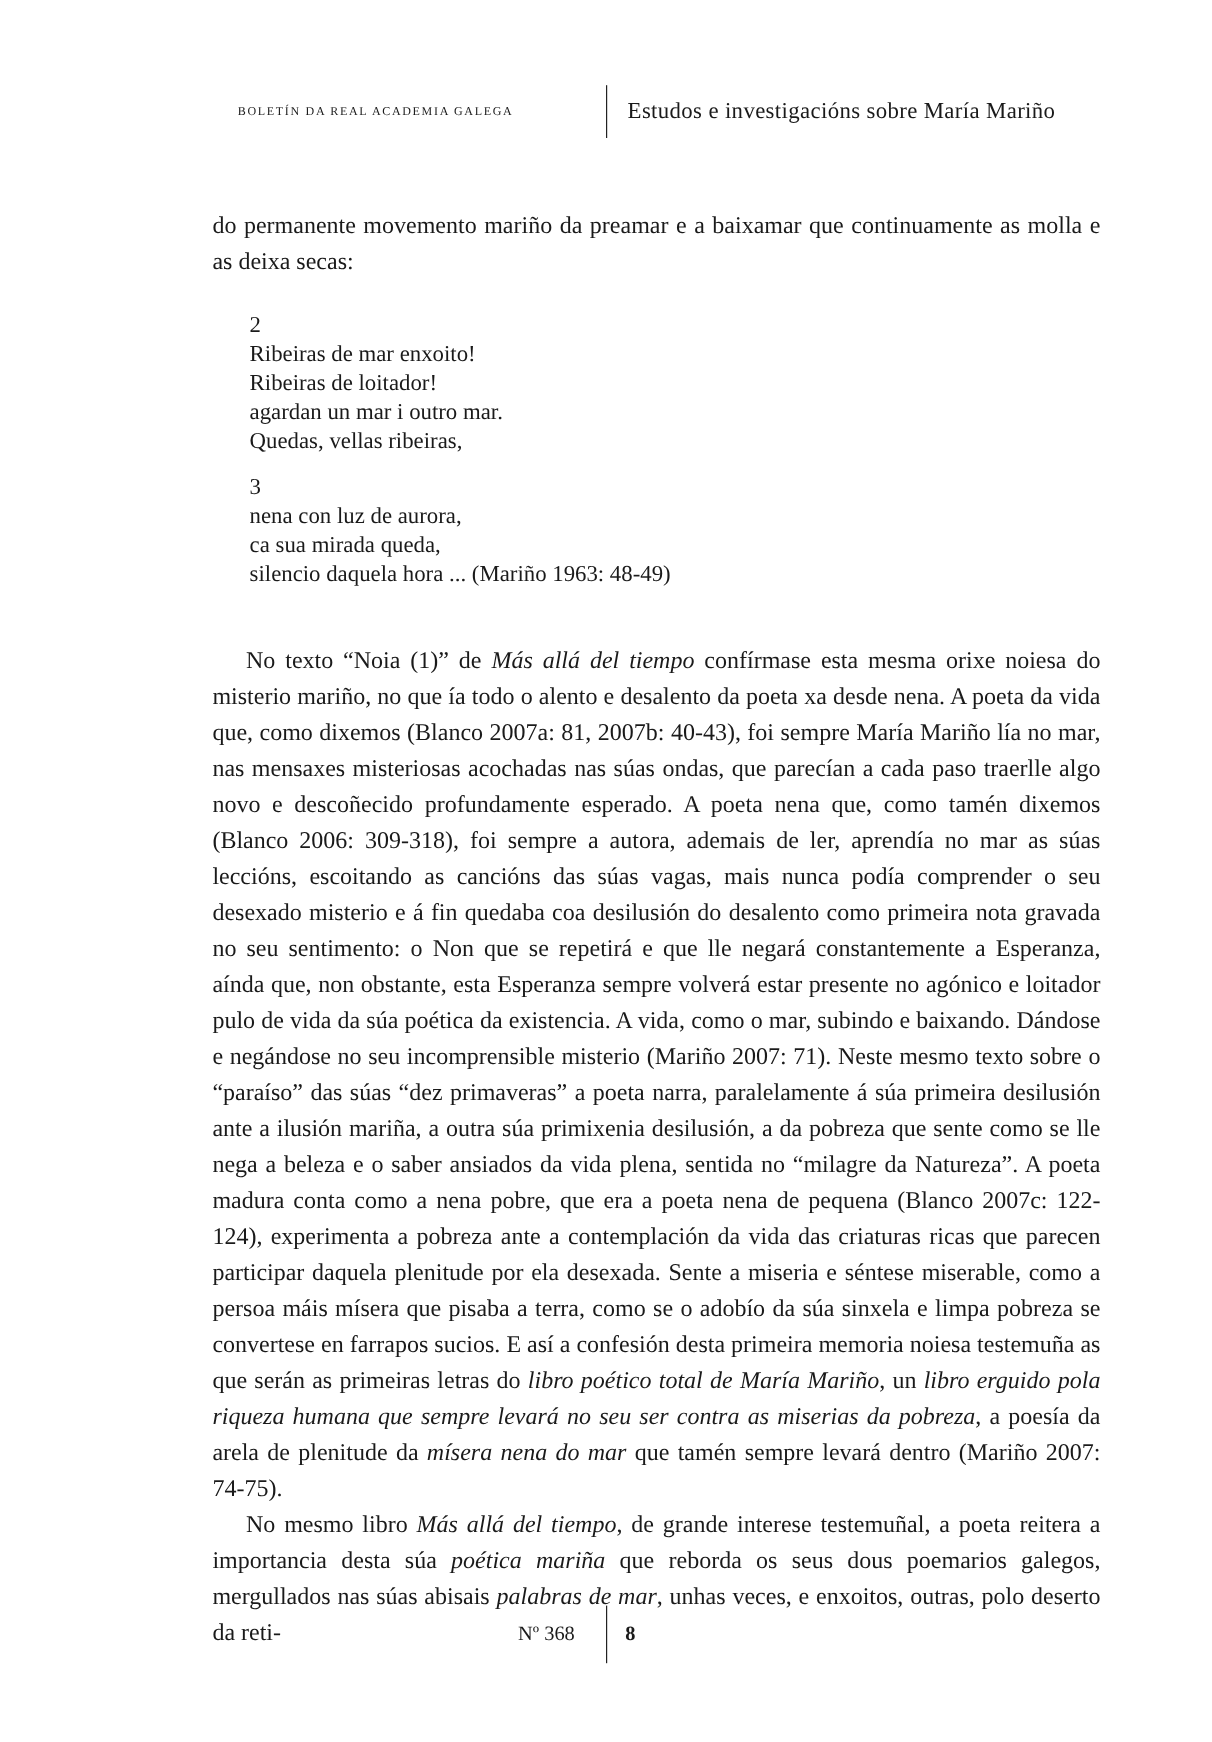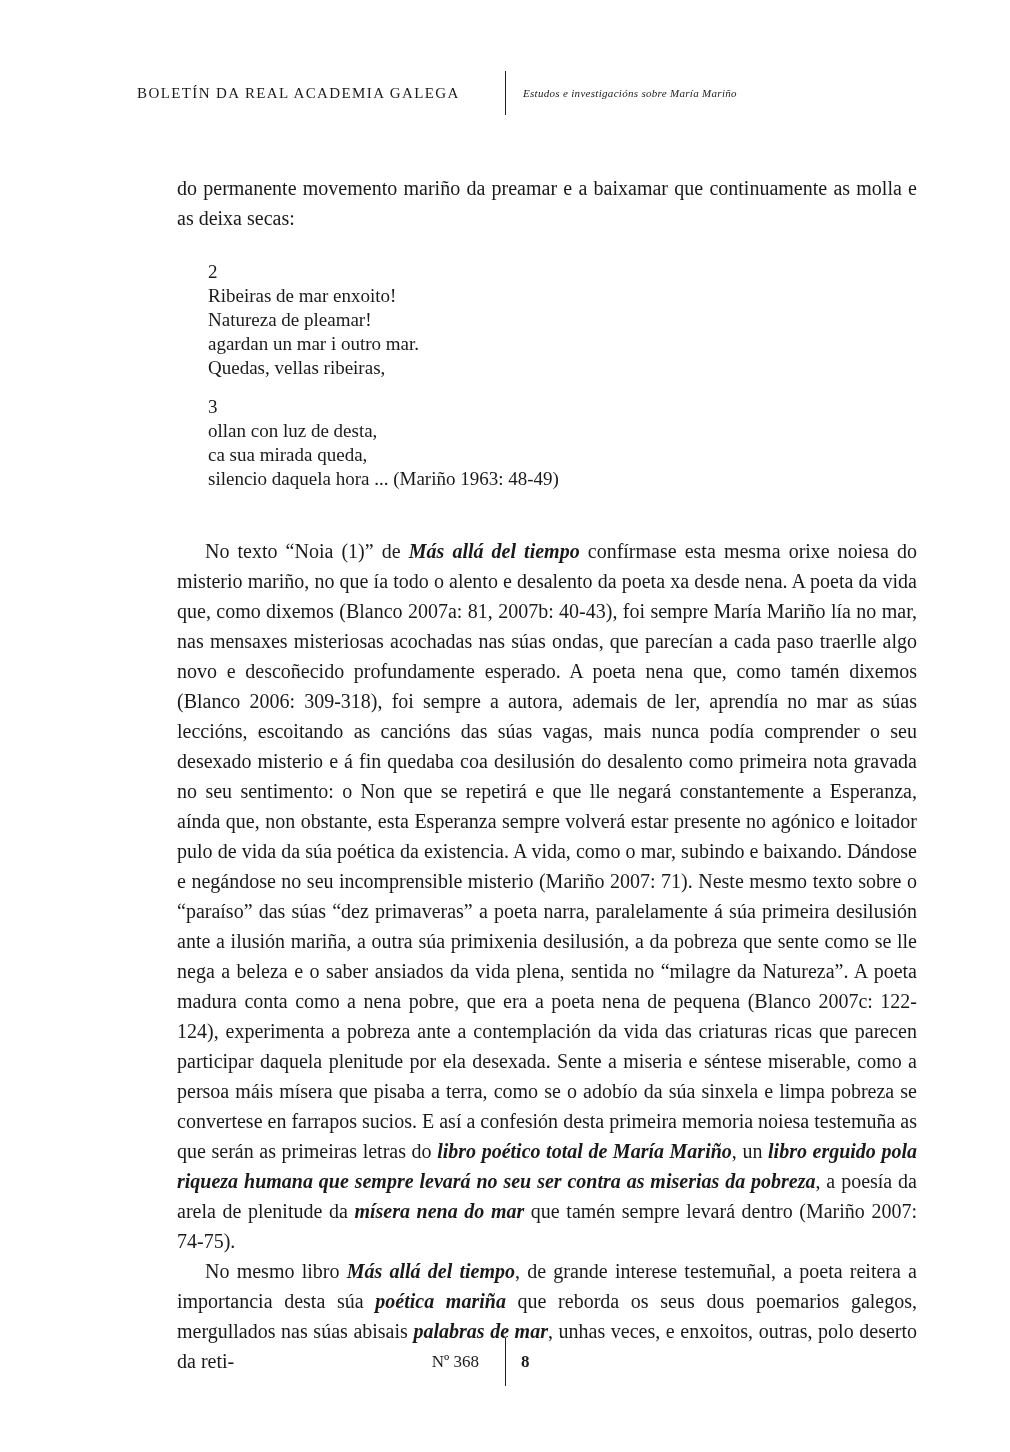--- a/index.html
+++ b/index.html
@@ -17,52 +17,51 @@
   
   .running-header {
     position: absolute;
     top: 70px; left: 137px;
     width: 740px; height: 46px;
     display: flex;
     align-items: center;
   }
   .rh-left {
     flex: 0 0 368px;
-    text-align: left;
+    text-align: center;
     padding-right: 16px;
-    font-size: 15px;
+    font-size: 10px;
     letter-spacing: 1.4px;
     white-space: nowrap;
   }
   .rh-divider {
     width: 1px; height: 44px;
     background: #222;
     flex: 0 0 1px;
   }
   .rh-right {
     padding-left: 17px;
-    font-size: 11px;
+    font-size: 19px;
     letter-spacing: 0.3px;
     white-space: nowrap;
-    font-style: italic;
   }
 
   
   .text-block {
     position: absolute;
     top: 173px; left: 137px;
     width: 740px;
     font-size: 20px;
     line-height: 30px;
     text-align: justify;
     margin-left: 40px;
   }
   .para { margin: 0; }
   .para.indented { text-indent: 28px; }
-  .para em { font-style: italic; font-weight: bold; }
+  .para em { font-style: italic; }
 
   .poem {
     margin-left: 31px;
     font-size: 19px;
     line-height: 24px;
     text-align: left;
   }
   .poem-first { margin-top: 27px; }
   .poem-second { margin-top: 15px; }
   .after-poems { margin-top: 45px; }
@@ -105,30 +104,30 @@
   </div>
 
   <div class="text-block">
 
     <p class="para">do permanente movemento mariño da preamar e a baixamar que continuamente as molla e as deixa secas:</p>
 
     <div class="poem poem-first">
       <div>2</div>
       <div>
           <div>Ribeiras de mar enxoito!</div>
-          <div>Natureza de pleamar!</div>
+          <div>Ribeiras de loitador!</div>
           <div>agardan un mar i outro mar.</div>
           <div>Quedas, vellas ribeiras,</div>
         </div>
     </div>
 
     <div class="poem poem-second">
       <div>3</div>
       <div>
-          <div>ollan con luz de desta,</div>
+          <div>nena con luz de aurora,</div>
           <div>ca sua mirada queda,</div>
           <div>silencio daquela hora ... (Mariño 1963: 48-49)</div>
         </div>
     </div>
 
     <p class="para indented after-poems"><span>No texto “Noia (1)” de </span><em>Más allá del tiempo</em><span> confírmase esta mesma orixe noiesa do misterio mariño, no que ía todo o alento e desalento da poeta xa desde nena. A poeta da vida que, como dixemos (Blanco 2007a: 81, 2007b: 40-43), foi sempre María Mariño lía no mar, nas mensaxes misteriosas acochadas nas súas ondas, que parecían a cada paso traerlle algo novo e descoñecido profundamente esperado. A poeta nena que, como tamén dixemos (Blanco 2006: 309-318), foi sempre a autora, ademais de ler, aprendía no mar as súas leccións, escoitando as cancións das súas vagas, mais nunca podía comprender o seu desexado misterio e á fin quedaba coa desilusión do desalento como primeira nota gravada no seu sentimento: o Non que se repetirá e que lle negará constantemente a Esperanza, aínda que, non obstante, esta Esperanza sempre volverá estar presente no agónico e loitador pulo de vida da súa poética da existencia. A vida, como o mar, subindo e baixando. Dándose e negándose no seu incomprensible misterio (Mariño 2007: 71). Neste mesmo texto sobre o “paraíso” das súas “dez primaveras” a poeta narra, paralelamente á súa primeira desilusión ante a ilusión mariña, a outra súa primixenia desilusión, a da pobreza que sente como se lle nega a beleza e o saber ansiados da vida plena, sentida no “milagre da Natureza”. A poeta madura conta como a nena pobre, que era a poeta nena de pequena (Blanco 2007c: 122-124), experimenta a pobreza ante a contemplación da vida das criaturas ricas que parecen participar daquela plenitude por ela desexada. Sente a miseria e séntese miserable, como a persoa máis mísera que pisaba a terra, como se o adobío da súa sinxela e limpa pobreza se convertese en farrapos sucios. E así a confesión desta primeira memoria noiesa testemuña as que serán as primeiras letras do </span><em>libro poético total de María Mariño</em><span>, un </span><em>libro erguido pola riqueza humana que sempre levará no seu ser contra as miserias da pobreza</em><span>, a poesía da arela de plenitude da </span><em>mísera nena do mar</em><span> que tamén sempre levará dentro (Mariño 2007: 74-75).</span></p>
 
     <p class="para indented"><span>No mesmo libro </span><em>Más allá del tiempo</em><span>, de grande interese testemuñal, a poeta reitera a importancia desta súa </span><em>poética mariña</em><span> que reborda os seus dous poemarios galegos, mergullados nas súas abisais </span><em>palabras de mar</em><span>, unhas veces, e enxoitos, outras, polo deserto da reti-</span></p>
 
   </div>

